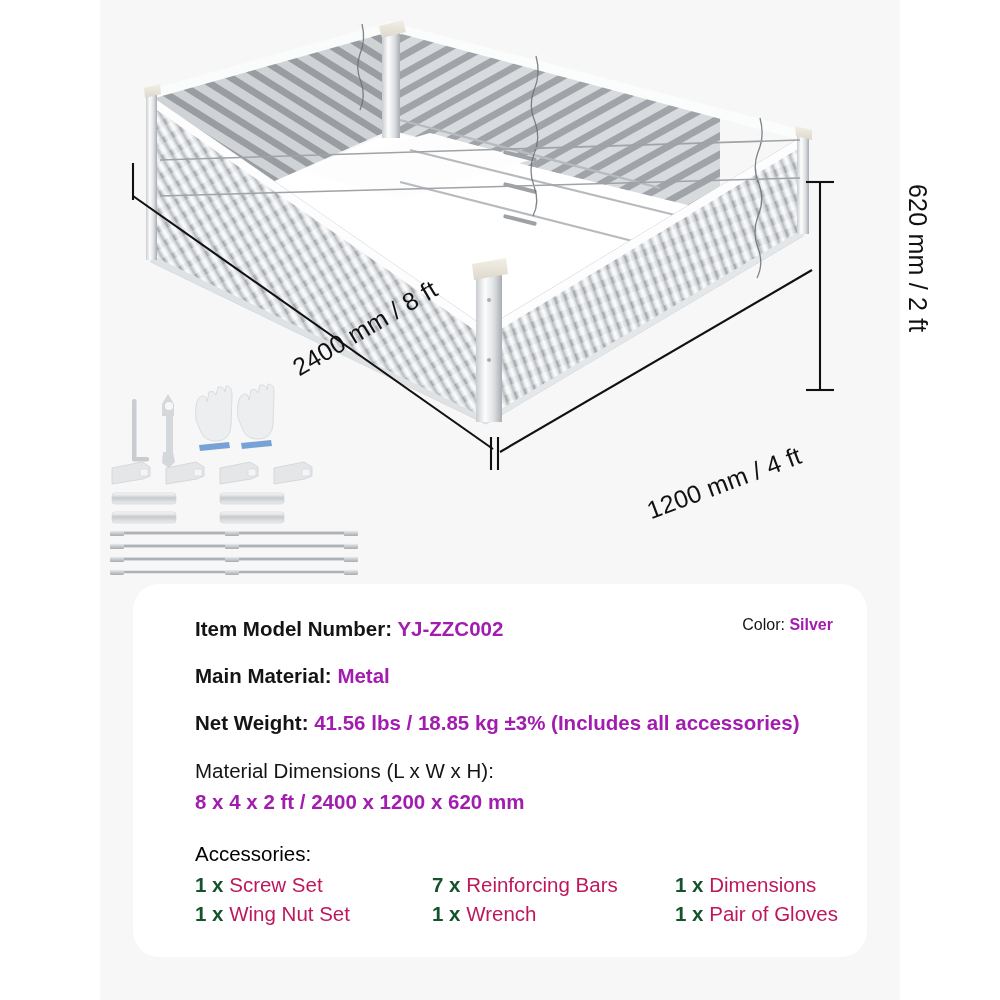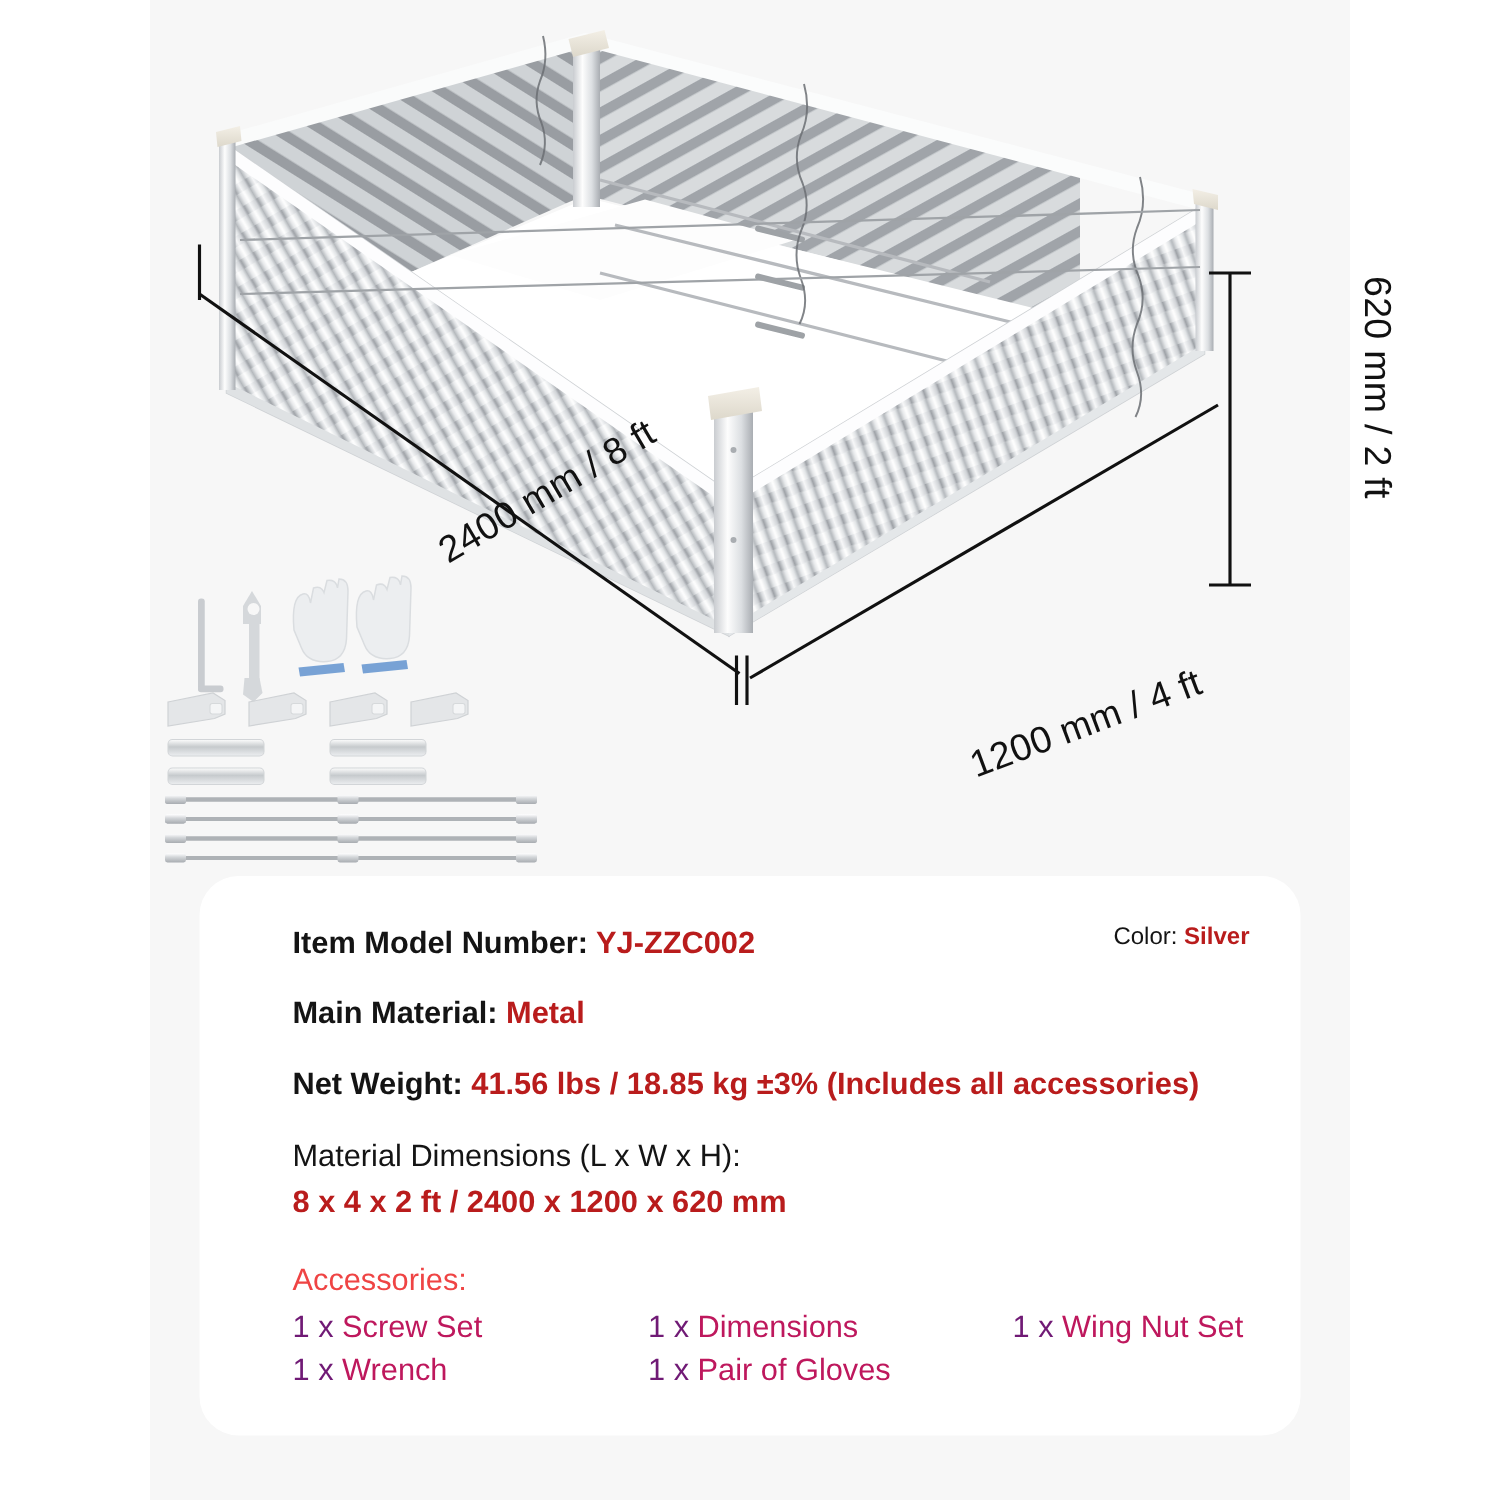--- a/index.html
+++ b/index.html
@@ -58,39 +58,39 @@
     background:#ffffff;border-radius:26px;
   }
   #cardInner{
     position:absolute;left:62px;top:32px;right:34px;
   }
   .row{
     font-size:20.5px;color:#141414;margin-bottom:21px;line-height:1.28;
     white-space:nowrap;
   }
   .row .lbl{font-weight:700;}
-  .val{color:#b91c1c;font-weight:bold;}
+  .val{color:#a21caf;font-weight:bold;}
   #rowTop{position:relative;margin-bottom:21px;}
   #colorBlock{
     position:absolute;right:0;top:0;font-size:16px;color:#141414;white-space:nowrap;
   }
   #dimsRow{margin-bottom:6px;}
   #dimsValue{font-size:20.5px;margin-bottom:28px;}
 
   
-  #accTitle{font-size:20.5px;color:#ef4444;margin-bottom:5px;}
+  #accTitle{font-size:20.5px;color:#000000;margin-bottom:5px;}
   #accGrid{
     display:grid;
     grid-template-columns:237px 243px auto;
     row-gap:2px;
   }
   .acc{
     font-size:20.5px;color:#141414;white-space:nowrap;line-height:1.34;
   }
-  .acc .q{color:#701a75;font-weight:normal;}
+  .acc .q{color:#14532d;font-weight:bold;}
   .acc .nm{color:#be185d;}
 </style>
 </head>
 <body>
 
 <div id="page">
   <div id="panel"></div>
 
   <div id="hero">
     <svg id="heroSvg" width="800" height="580" viewBox="0 0 800 580">
@@ -377,20 +377,24 @@
       <div class="val" id="dimsValue">8 x 4 x 2 ft / 2400 x 1200 x 620 mm</div>
 
       <div id="accTitle">Accessories:</div>
 
       <div id="accGrid">
         <div class="acc">
           <span class="q">1 x </span>
           <span class="nm">Screw Set</span>
         </div>
         <div class="acc">
+          <span class="q">7 x </span>
+          <span class="nm">Reinforcing Bars</span>
+        </div>
+        <div class="acc">
           <span class="q">1 x </span>
           <span class="nm">Dimensions</span>
         </div>
 
         <div class="acc">
           <span class="q">1 x </span>
           <span class="nm">Wing Nut Set</span>
         </div>
         <div class="acc">
           <span class="q">1 x </span>

